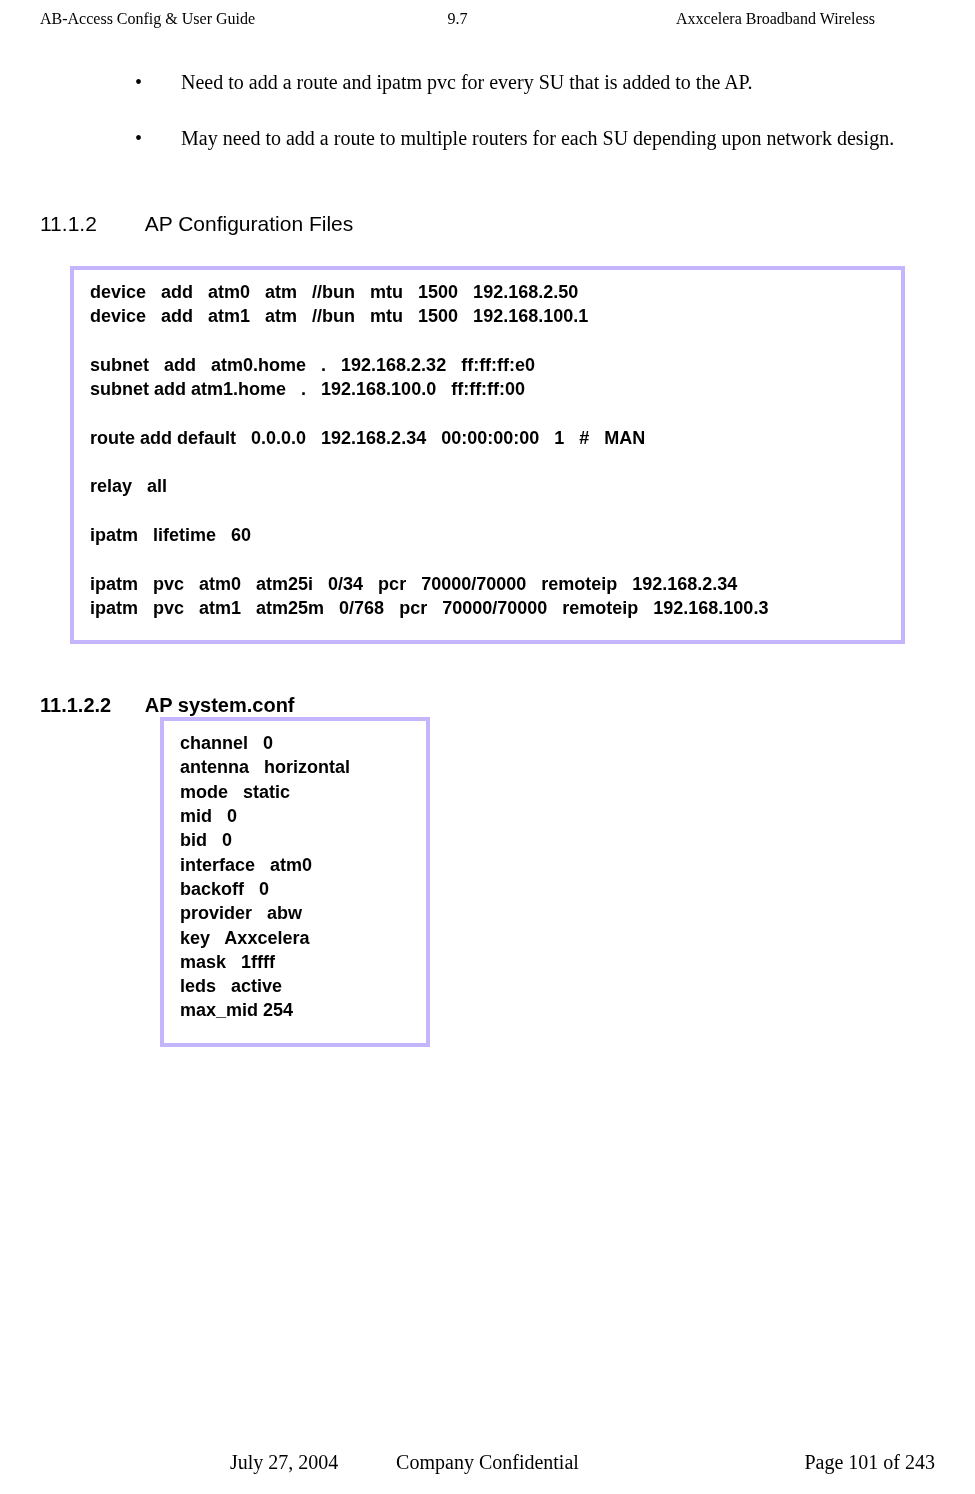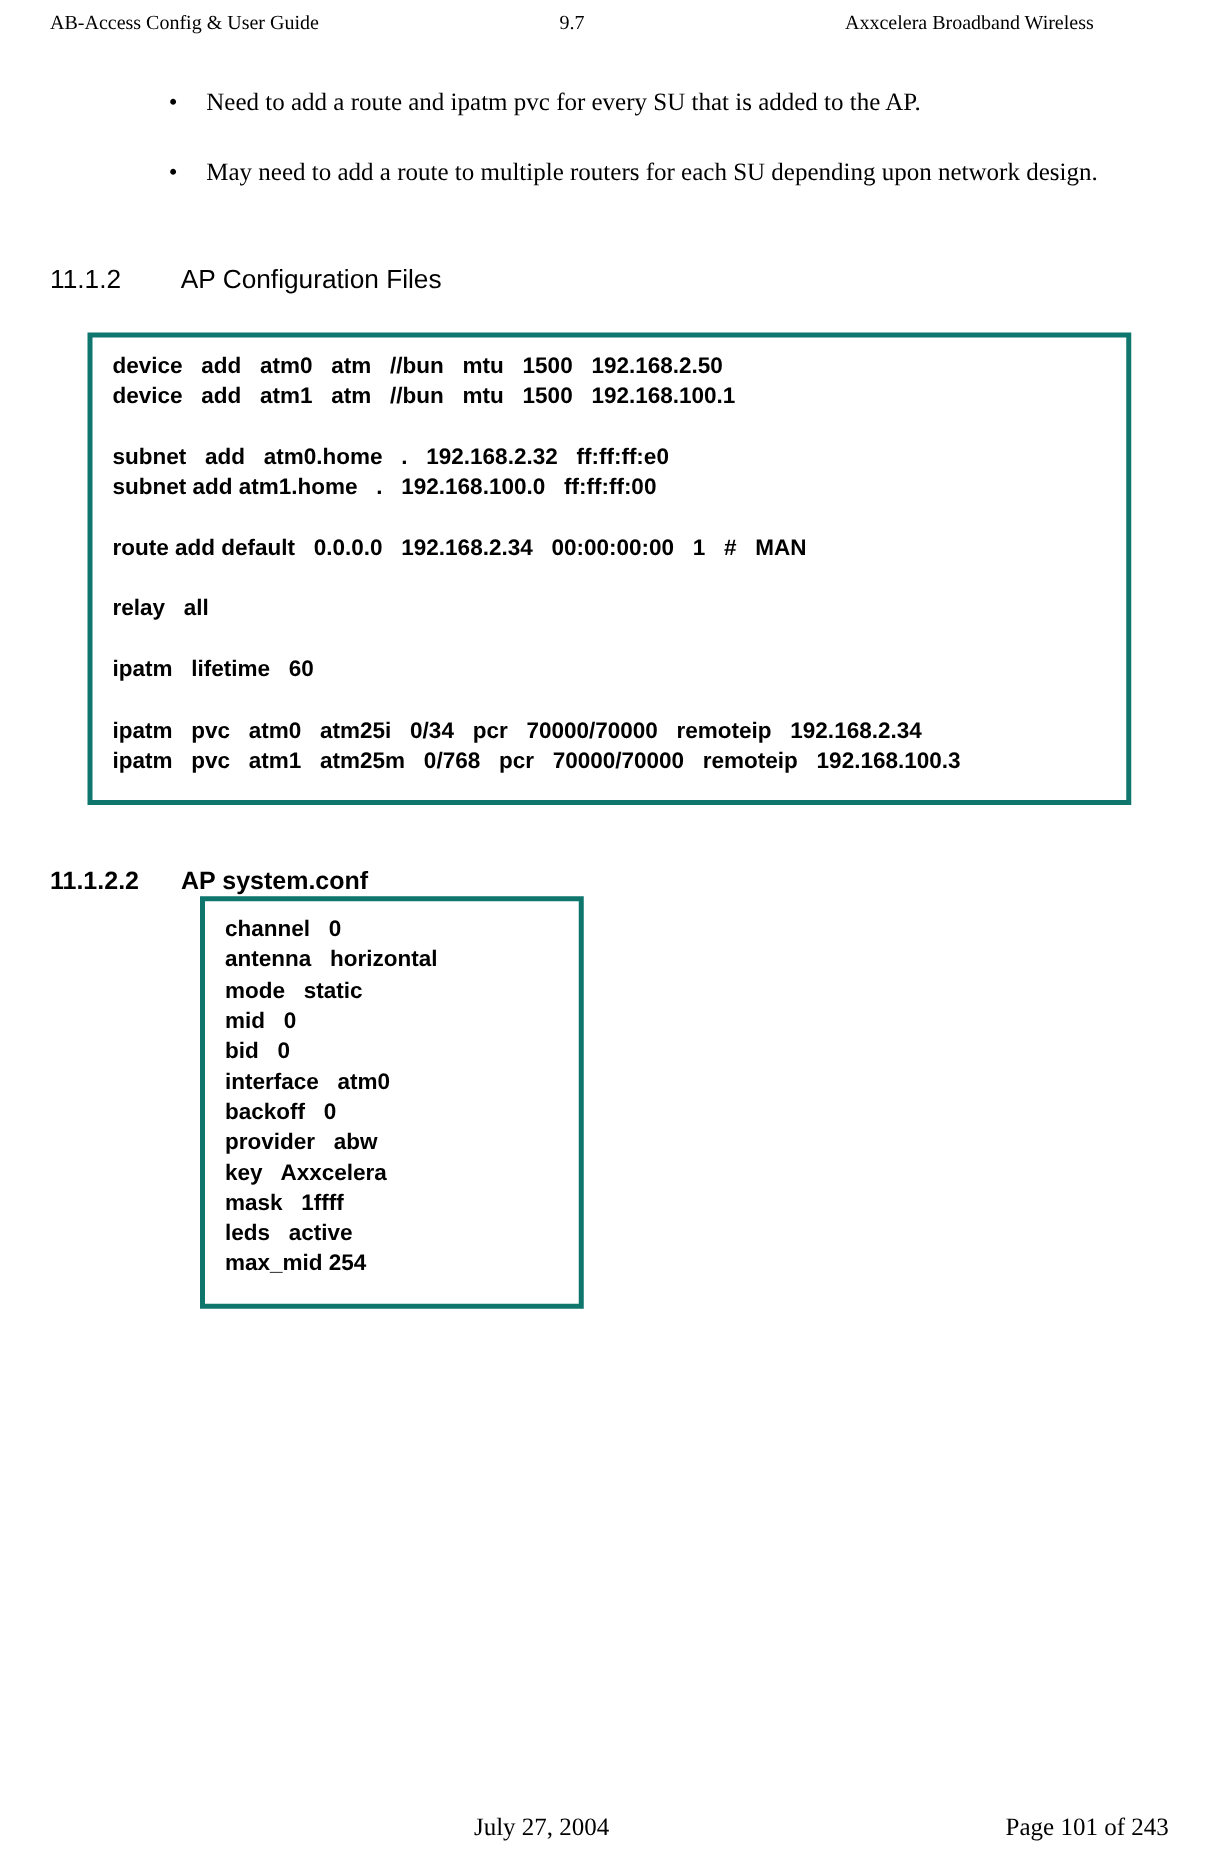--- a/index.html
+++ b/index.html
@@ -46,54 +46,55 @@
       margin-bottom: 28px;
       font-size: 20px;
       line-height: 1.4;
     }
     .bullet-marker {
       flex: 0 0 30px;
     }
     .bullet-text {
       flex: 1;
       text-align: justify;
+      margin-left: 16px;
     }
     .section-heading-2 {
       font-family: Arial, Helvetica, sans-serif;
       font-size: 21px;
       font-weight: normal;
       margin-bottom: 30px;
     }
     .section-heading-3 {
       font-family: Arial, Helvetica, sans-serif;
       font-size: 20px;
       font-weight: bold;
       margin-bottom: 0;
     }
     .section-number {
       display: inline-block;
       min-width: 100px;
     }
     .code-box {
-      border: 4px solid #0f766e;
+      border: 4px solid #c4b5fd;
       padding: 10px 16px 20px 16px;
       font-family: Arial, Helvetica, sans-serif;
       font-weight: bold;
       font-size: 18px;
       line-height: 1.35;
       white-space: pre;
       margin-bottom: 50px;
     }
     .code-box-1 {
       margin-left: 30px;
       margin-right: 30px;
     }
     .code-box-2 {
       margin-left: 120px;
-      width: 307px;
+      width: 270px;
       margin-bottom: 0;
     }
     .section-3-wrap {
       margin-bottom: 0;
     }
     .heading-underline {
       text-decoration: underline;
     }
     .footer {
       position: absolute;
@@ -173,14 +174,15 @@
 backoff   0
 provider   abw
 key   Axxcelera
 mask   1ffff
 leds   active
 max_mid 254</div>
 </div>
 
 <div class="footer">
   <div class="footer-left">July 27, 2004</div>
+  <div class="footer-center">Company Confidential</div>
   <div class="footer-right">Page 101 of 243</div>
 </div>
 
 </body></html>

